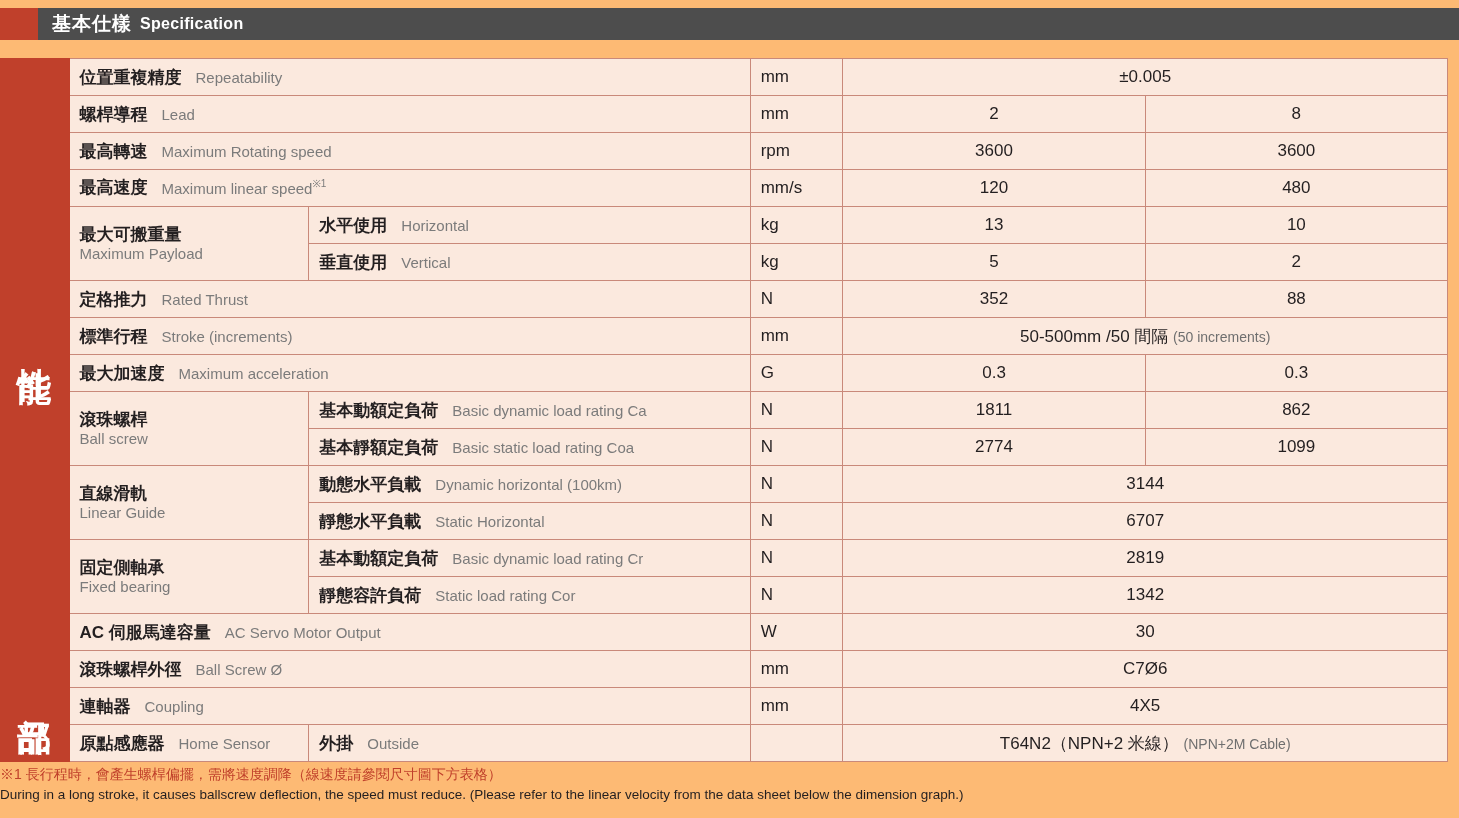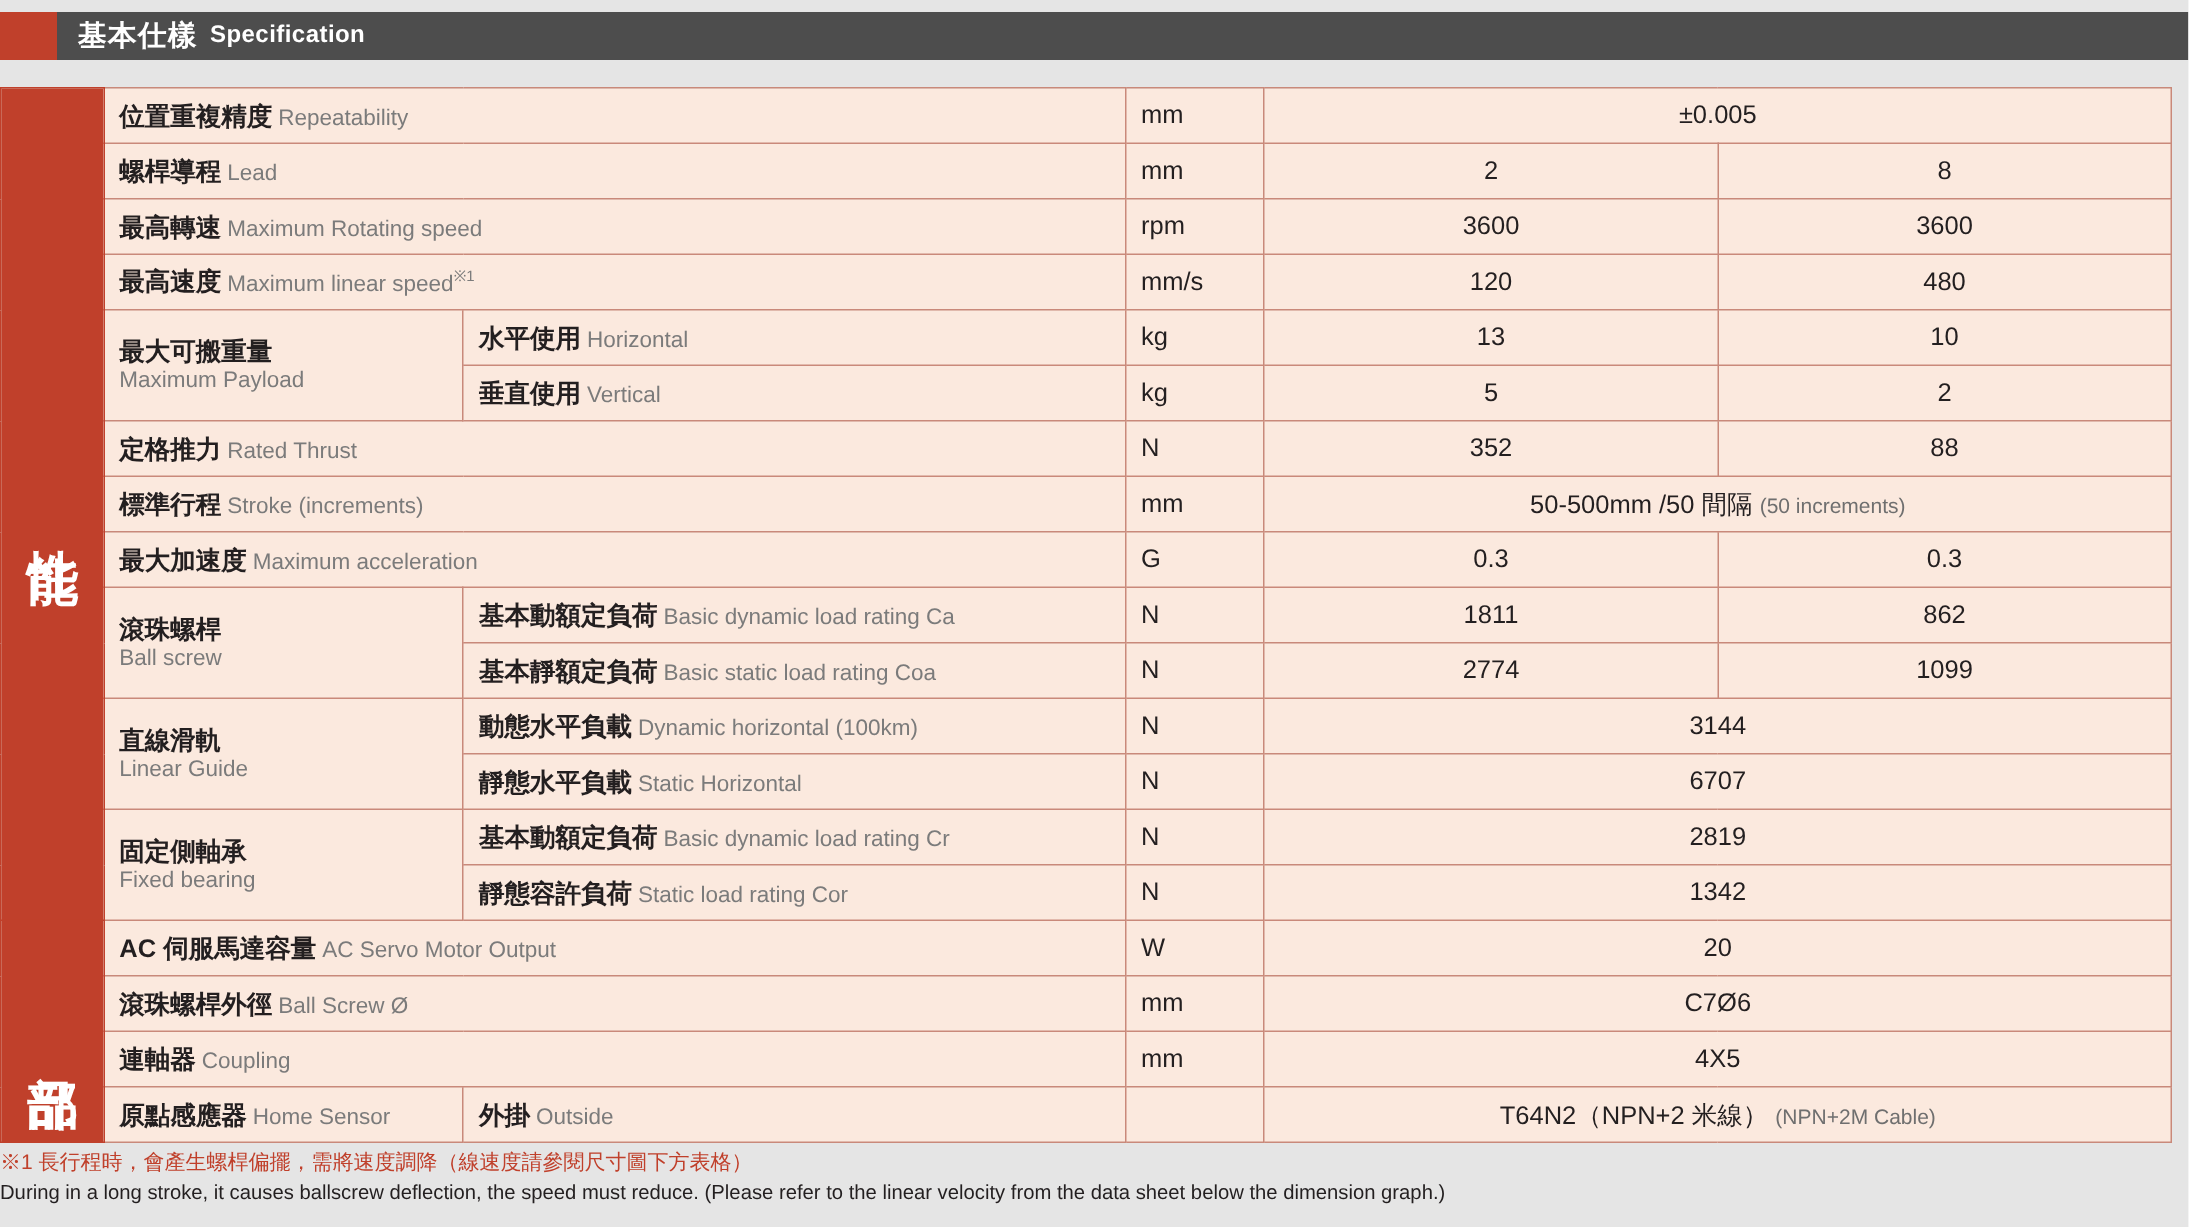--- a/index.html
+++ b/index.html
@@ -5,21 +5,21 @@
   * { box-sizing: border-box; }
   html, body {
     margin: 0; padding: 0;
     background: #ffffff;
     font-family: "Liberation Sans", sans-serif;
   }
   #page {
     position: relative;
     width: 1459px;
     height: 818px;
-    background: #e5e5e5;
+    background: #fdba74;
     overflow: hidden;
   }
 
   
   .header-bar {
     position: absolute;
     left: 0; top: 8px;
     width: 1459px; height: 32px;
     display: flex;
     align-items: stretch;
@@ -78,21 +78,21 @@
     border: 1px solid #c0402b;
     padding: 0;
   }
   td.cat .cat-inner { writing-mode: vertical-rl; text-orientation: upright; letter-spacing: 4px; display: inline-block; }
 
   
   td.label {
     text-align: left;
   }
   .cn { font-size: 17px; color: #231f20; font-weight: bold; }
-  .en { font-size: 15px; color: #7b7b7b; margin-left: 4px; }
+  .en { font-size: 15px; color: #7b7b7b; margin-left: 14px; }
   .sup { font-size: 10px; color: #7b7b7b; vertical-align: super; }
   .stack .cn { display: block; line-height: 1.25; }
   .stack .en { display: block; margin-left: 0; line-height: 1.25; }
 
   td.unit {
     width: 92px;
     text-align: left;
     font-size: 17px;
   }
   td.val {
@@ -297,21 +297,21 @@
       </tr>
 
       <tr>
         <td class="cat" rowspan="4">
           <span class="cat-inner">部品</span>
         </td>
         <td class="label" colspan="2">
           <span class="cn">AC 伺服馬達容量</span><span class="en">AC Servo Motor Output</span>
         </td>
         <td class="unit">W</td>
-        <td class="val-wide" colspan="2">20</td>
+        <td class="val-wide" colspan="2">30</td>
       </tr>
 
       <tr>
         <td class="label" colspan="2">
           <span class="cn">滾珠螺桿外徑</span><span class="en">Ball Screw Ø</span>
         </td>
         <td class="unit">mm</td>
         <td class="val-wide" colspan="2">C7Ø6</td>
       </tr>
 

